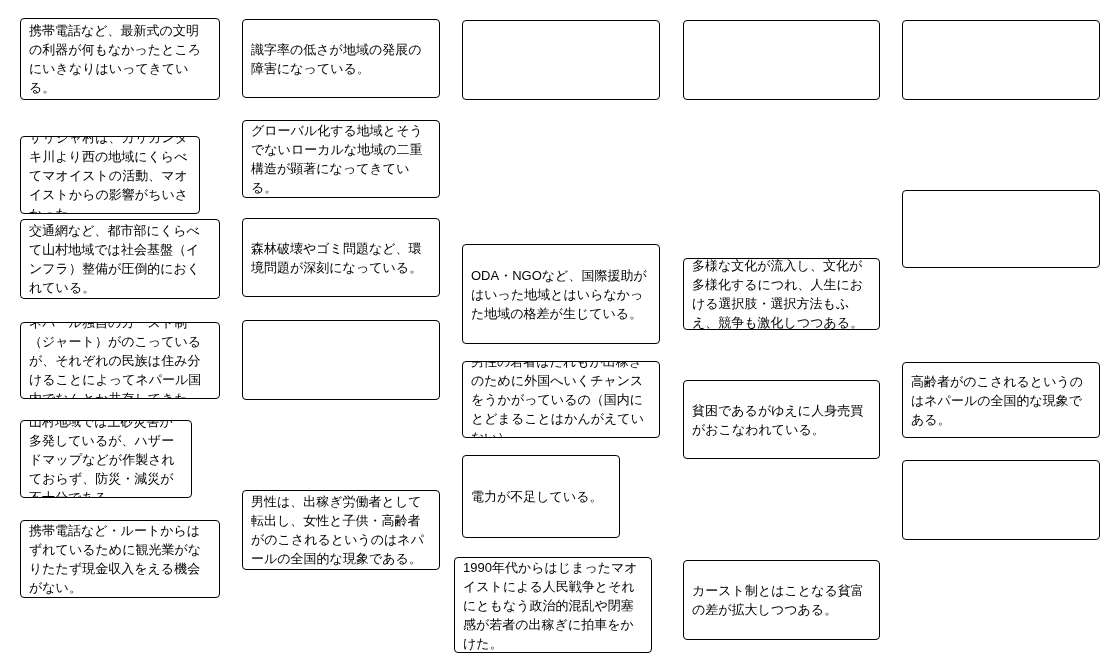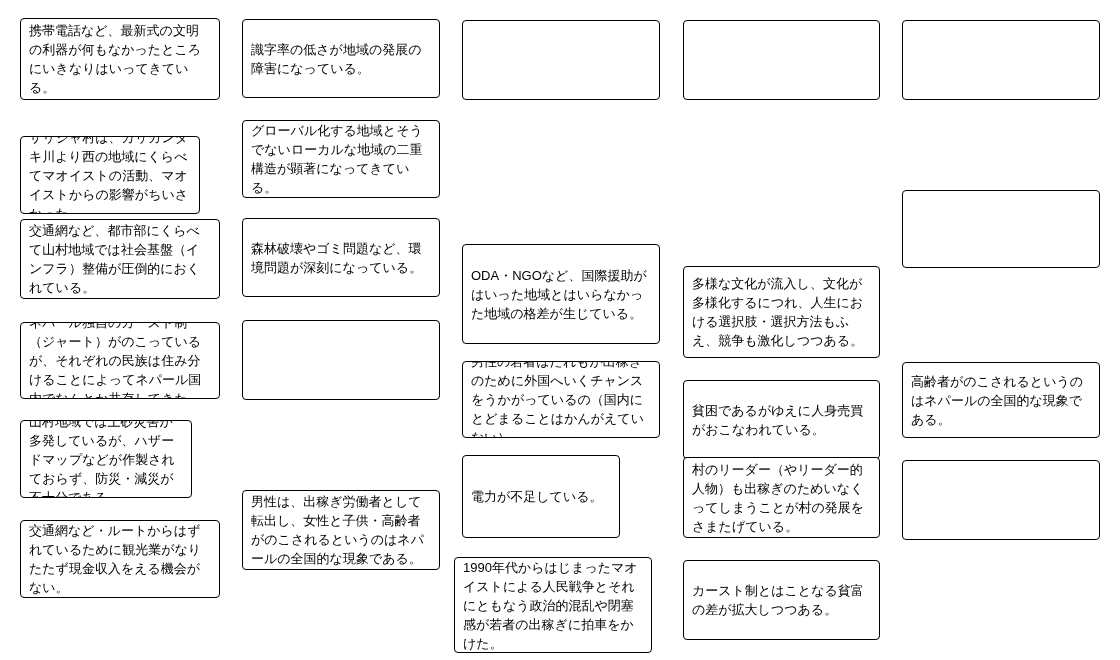--- a/index.html
+++ b/index.html
@@ -48,21 +48,21 @@
   <div class="card" style="left:20px;top:219px;width:200px;height:80px">
       <div class="card-text">交通網など、都市部にくらべて山村地域では社会基盤（インフラ）整備が圧倒的におくれている。</div>
     </div>
   <div class="card" style="left:20px;top:322px;width:200px;height:77px">
       <div class="card-text">ネパール独自のカースト制（ジャート）がのこっているが、それぞれの民族は住み分けることによってネパール国内でなんとか共存してきた。</div>
     </div>
   <div class="card" style="left:20px;top:420px;width:172px;height:78px">
       <div class="card-text">山村地域では土砂災害が多発しているが、ハザードマップなどが作製されておらず、防災・減災が不十分である。</div>
     </div>
   <div class="card" style="left:20px;top:520px;width:200px;height:78px">
-      <div class="card-text">交通網など・ルートからはずれているために観光業がなりたたず現金収入をえる機会がない。</div>
+      <div class="card-text">携帯電話など・ルートからはずれているために観光業がなりたたず現金収入をえる機会がない。</div>
     </div>
 
   <div class="card" style="left:242px;top:19px;width:198px;height:79px">
       <div class="card-text">識字率の低さが地域の発展の障害になっている。</div>
     </div>
   <div class="card" style="left:242px;top:120px;width:198px;height:78px">
       <div class="card-text">グローバル化する地域とそうでないローカルな地域の二重構造が顕著になってきている。</div>
     </div>
   <div class="card" style="left:242px;top:218px;width:198px;height:79px">
       <div class="card-text">森林破壊やゴミ問題など、環境問題が深刻になっている。</div>
@@ -86,28 +86,25 @@
   <div class="card" style="left:462px;top:455px;width:158px;height:83px">
       <div class="card-text">電力が不足している。</div>
     </div>
   <div class="card" style="left:454px;top:557px;width:198px;height:96px">
       <div class="card-text">1990年代からはじまったマオイストによる人民戦争とそれにともなう政治的混乱や閉塞感が若者の出稼ぎに拍車をかけた。</div>
     </div>
 
   <div class="card" style="left:683px;top:20px;width:197px;height:80px">
       <div class="card-text"></div>
     </div>
-  <div class="card" style="left:683px;top:266px;width:197px;height:92px">
+  <div class="card" style="left:683px;top:258px;width:197px;height:72px">
       <div class="card-text">多様な文化が流入し、文化が多様化するにつれ、人生における選択肢・選択方法もふえ、競争も激化しつつある。</div>
     </div>
   <div class="card" style="left:683px;top:380px;width:197px;height:79px">
       <div class="card-text">貧困であるがゆえに人身売買がおこなわれている。</div>
-    </div>
-  <div class="card" style="left:683px;top:457px;width:197px;height:81px">
-      <div class="card-text">村のリーダー（やリーダー的人物）も出稼ぎのためいなくってしまうことが村の発展をさまたげている。</div>
     </div>
   <div class="card" style="left:683px;top:560px;width:197px;height:80px">
       <div class="card-text">カースト制とはことなる貧富の差が拡大しつつある。</div>
     </div>
 
   <div class="card" style="left:902px;top:20px;width:198px;height:80px">
       <div class="card-text"></div>
     </div>
   <div class="card" style="left:902px;top:190px;width:198px;height:78px">
       <div class="card-text"></div>

